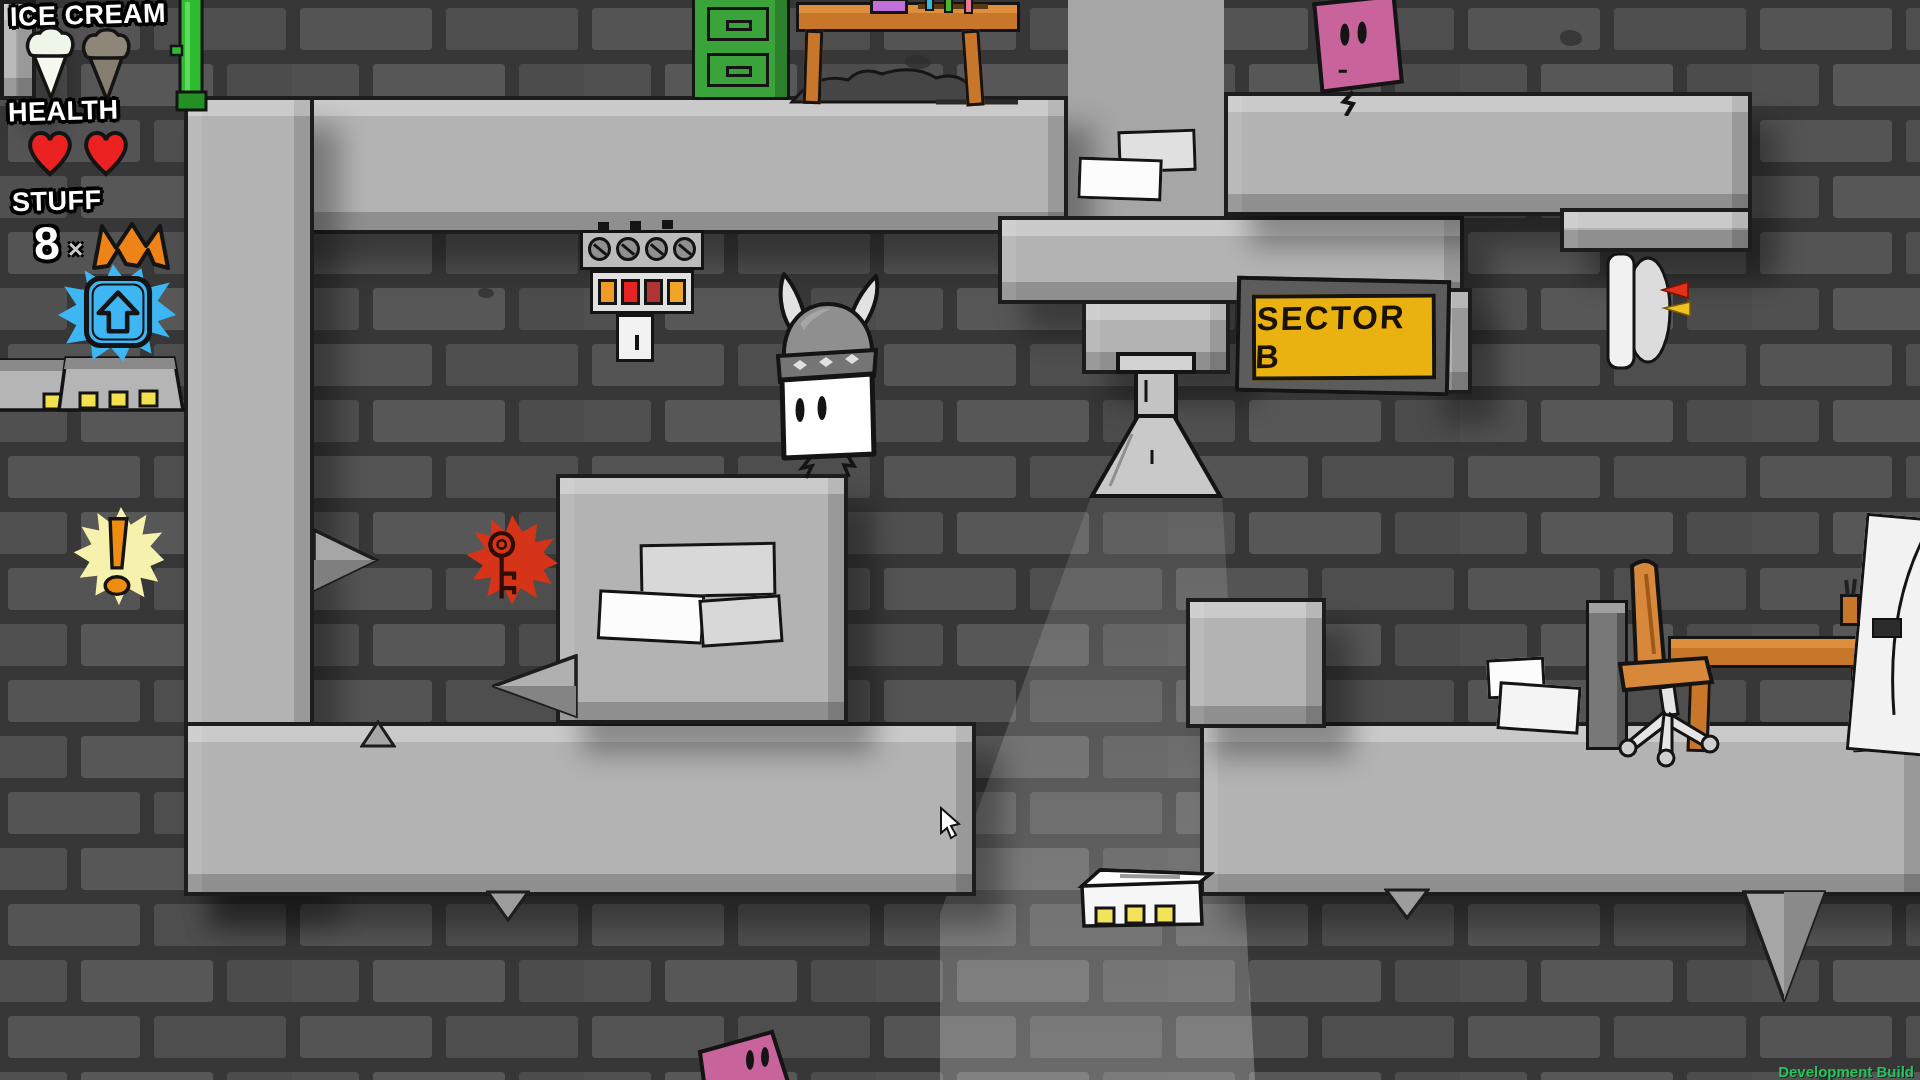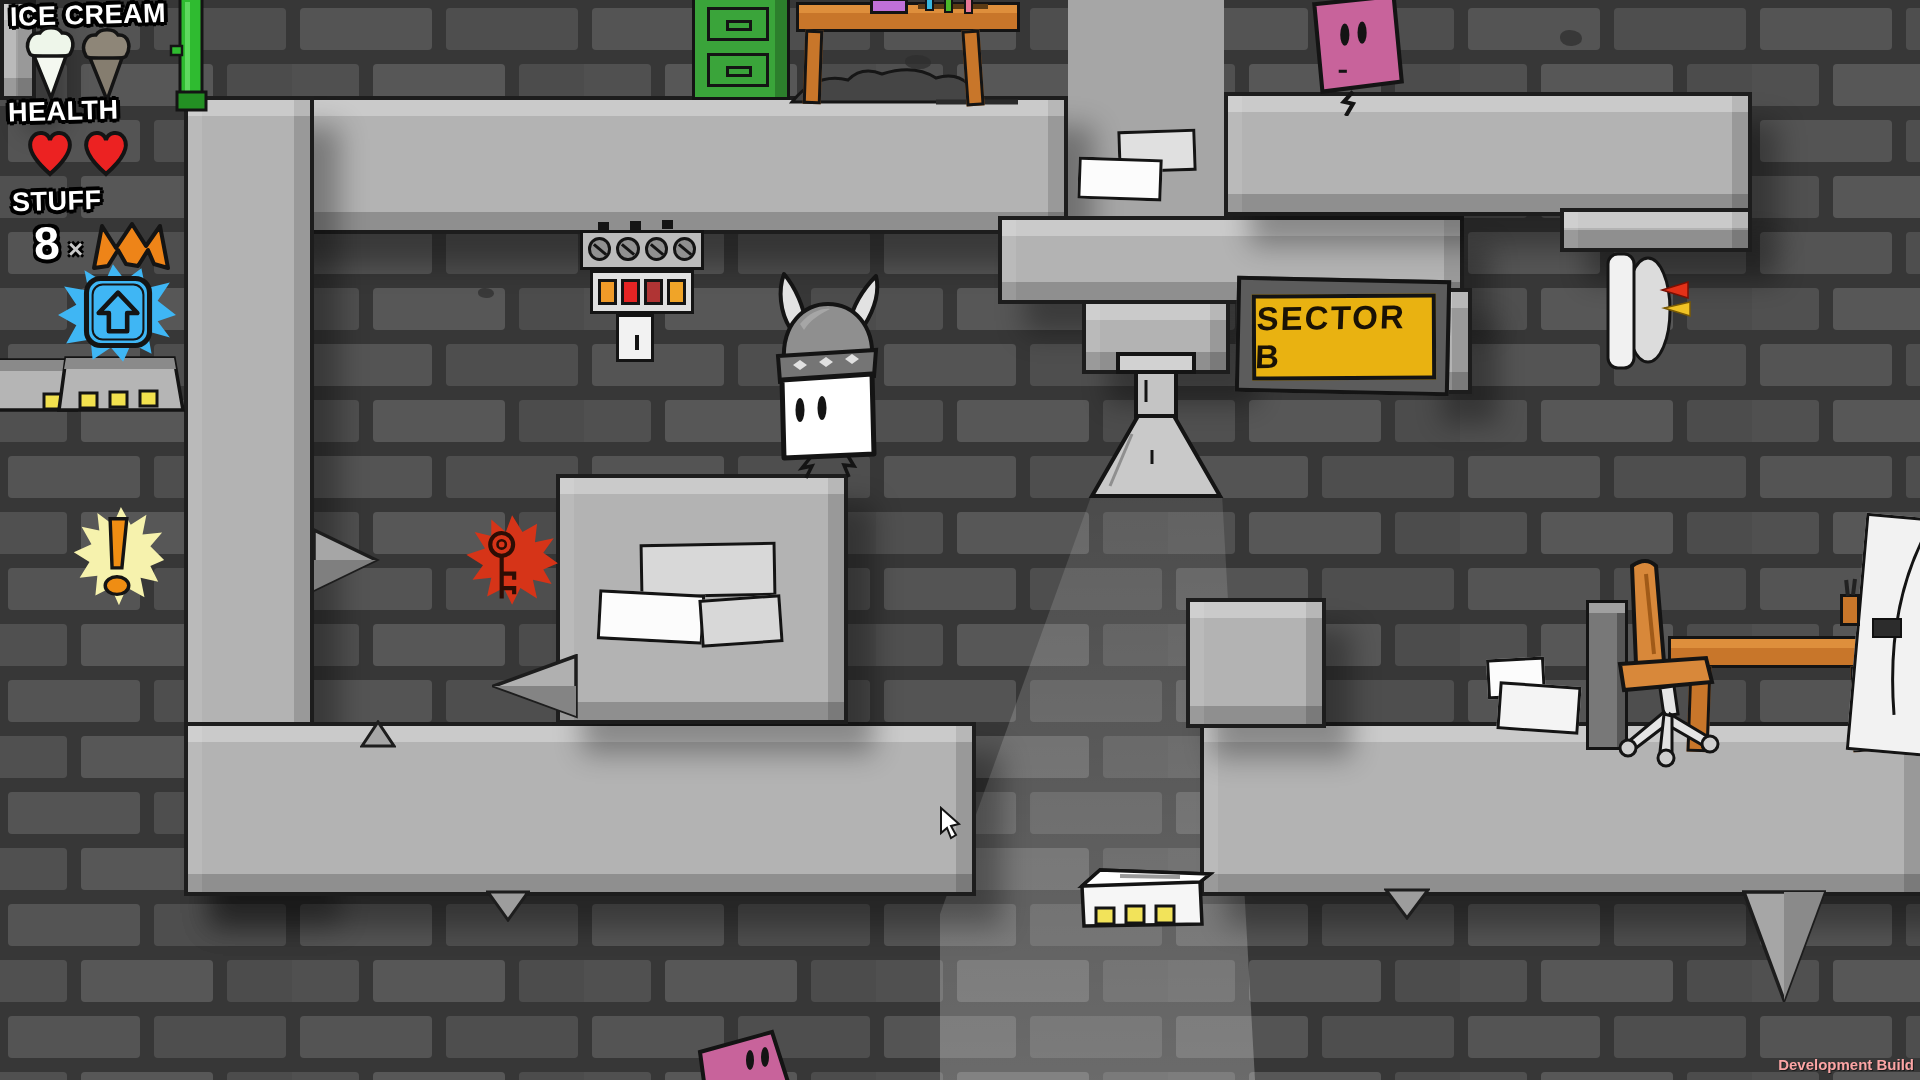--- a/index.html
+++ b/index.html
@@ -72,21 +72,21 @@
 
   #whiteboard{position:absolute;left:1856px;top:516px;width:86px;height:238px;background:#f2f2f2;
     border:3px solid #141414;transform:rotate(5deg);z-index:5;overflow:hidden;}
 
   #pencup{position:absolute;left:1840px;top:594px;width:20px;height:32px;background:#c8762a;
     border:3px solid #141414;z-index:5;}
   .pen{position:absolute;width:4px;height:16px;background:#222;z-index:5;}
   #desk-obj{position:absolute;left:1872px;top:618px;width:30px;height:20px;background:#2c2c2c;
     border:2px solid #111;z-index:5;}
 
-  #dev-build{position:absolute;right:6px;bottom:7px;color:#fca5a5;font-weight:700;font-size:15px;
+  #dev-build{position:absolute;right:6px;bottom:0;color:#22c55e;font-weight:700;font-size:15px;
     text-shadow:1px 1px 0 #1a1a1a;z-index:20;}
 
   svg{display:block;}
 </style>
 </head>
 <body>
 
 <div id="stage">
 
   <svg class="abs" width="1920" height="1080" style="left:0;top:0;z-index:0">

